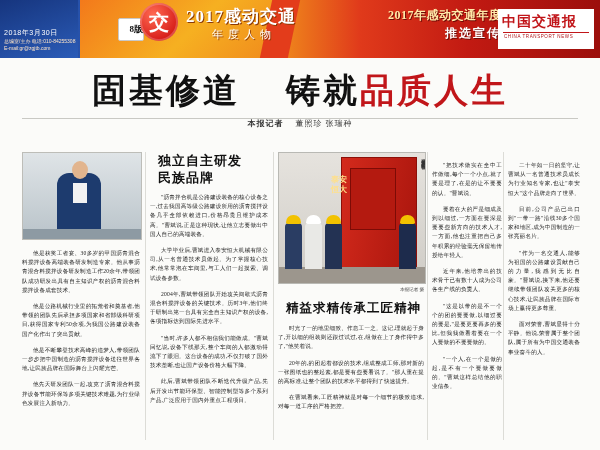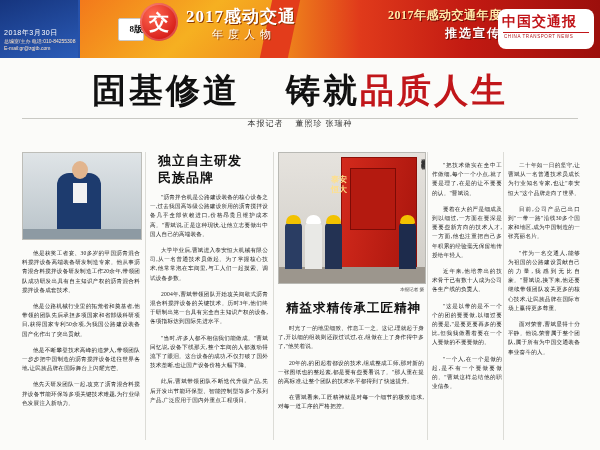--- a/index.html
+++ b/index.html
@@ -73,21 +73,21 @@
   .mh-right-txt1{
     position:absolute;left:388px;top:7px;color:#ffe9a8;font-size:12px;font-weight:bold;
     white-space:nowrap;letter-spacing:.5px;text-shadow:1px 1px 0 #6e0b07;
   }
   .mh-right-txt2{
     position:absolute;left:445px;top:25px;color:#fff;font-size:12px;font-weight:bold;
     letter-spacing:2px;white-space:nowrap;text-shadow:1px 1px 0 #6e0b07;
   }
   .logo-box{
     position:absolute;right:6px;top:9px;width:96px;height:40px;
-    background:#fff;border-radius:8px;
+    background:#fff;border-radius:0;
   }
   .logo-cn{
     position:absolute;left:4px;top:4px;color:#c1161a;font-size:14px;font-weight:bold;
     letter-spacing:1px;white-space:nowrap;
   }
   .logo-en{
     position:absolute;left:6px;top:25px;color:#b1151a;font-size:4.5px;
     font-family:"Liberation Sans",sans-serif;letter-spacing:.6px;white-space:nowrap;
   }
   .logo-rule{position:absolute;left:5px;top:23px;width:86px;height:1px;background:#c1161a;}
@@ -98,21 +98,21 @@
     font-size:34px;font-weight:bold;letter-spacing:3px;color:#111;
     line-height:1.1;
   }
   .hl .red{color:#c1161a;}
   .sub-hl{
     margin-top:11px;font-size:11.5px;color:#222;letter-spacing:1px;
   }
   .byline{
     margin-top:9px;font-size:8px;color:#333;letter-spacing:1px;
   }
-  .byline b{font-weight:normal;}
+  .byline b{font-weight:bold;}
 
   .rule-top{
     position:absolute;left:22px;top:118px;width:556px;height:1px;background:#c9c9c4;
   }
 
   
   .body{
     position:absolute;left:22px;top:152px;width:558px;height:288px;
   }
   .col{position:absolute;top:0;}

